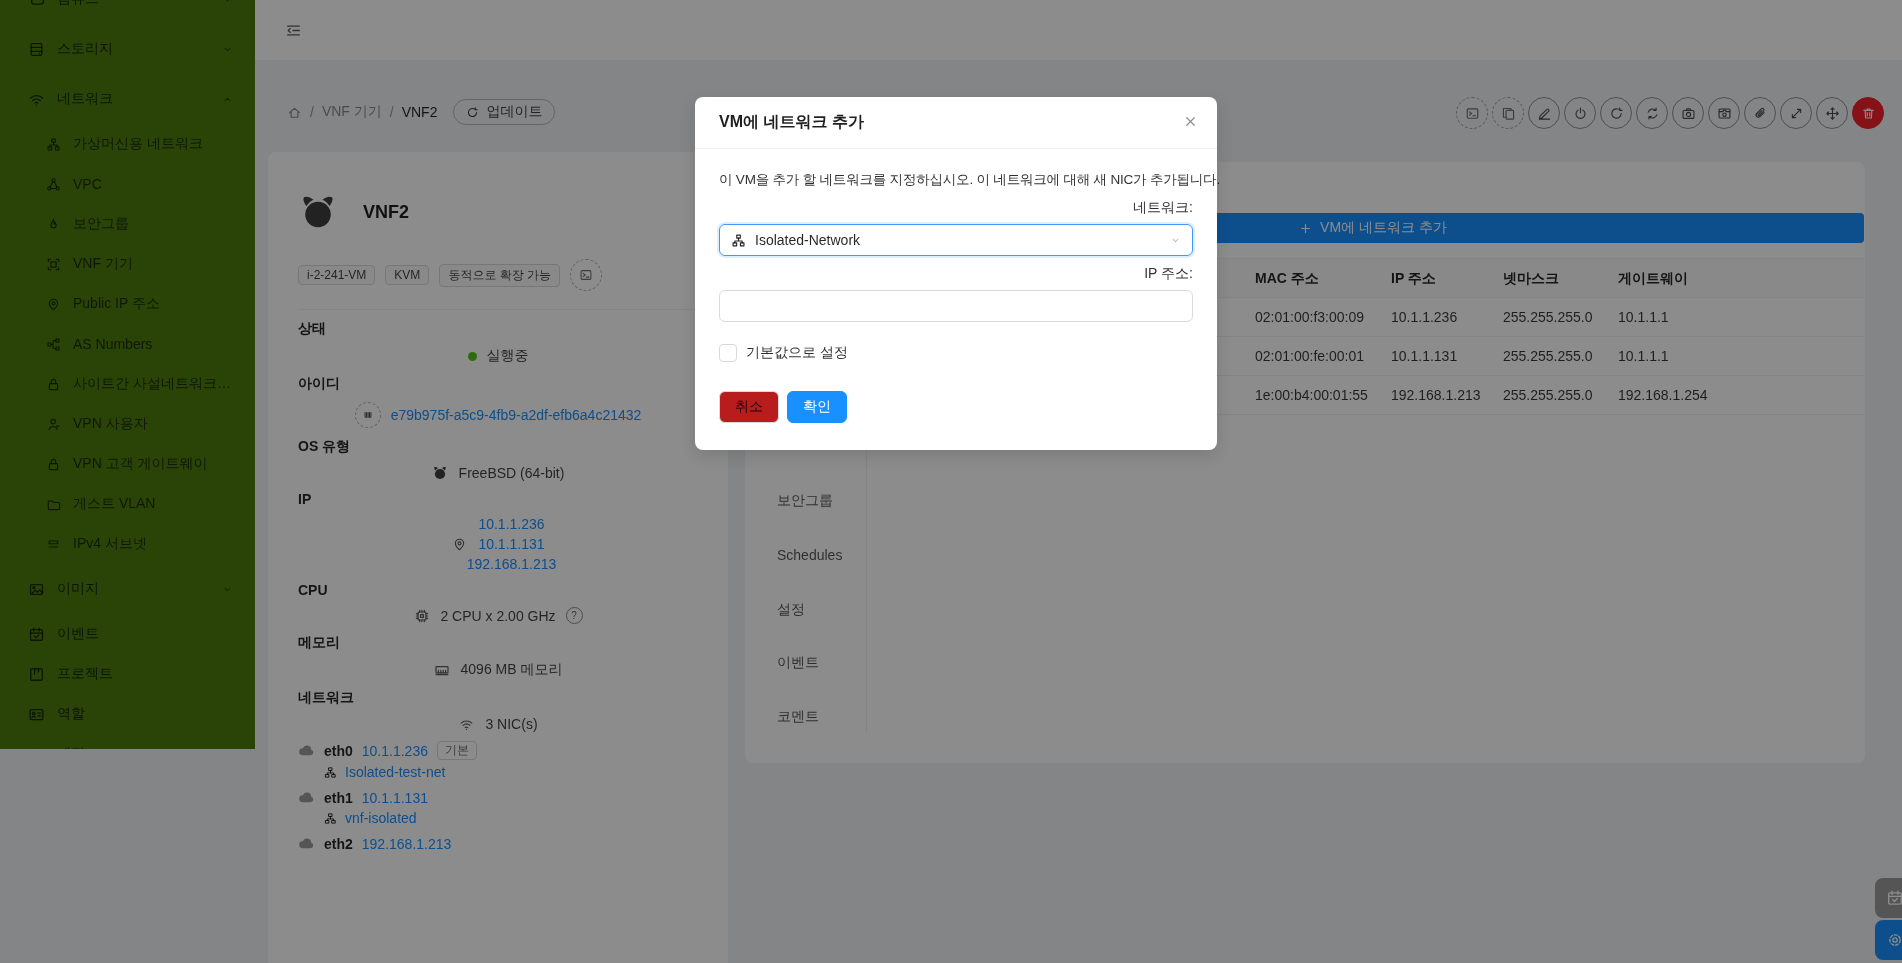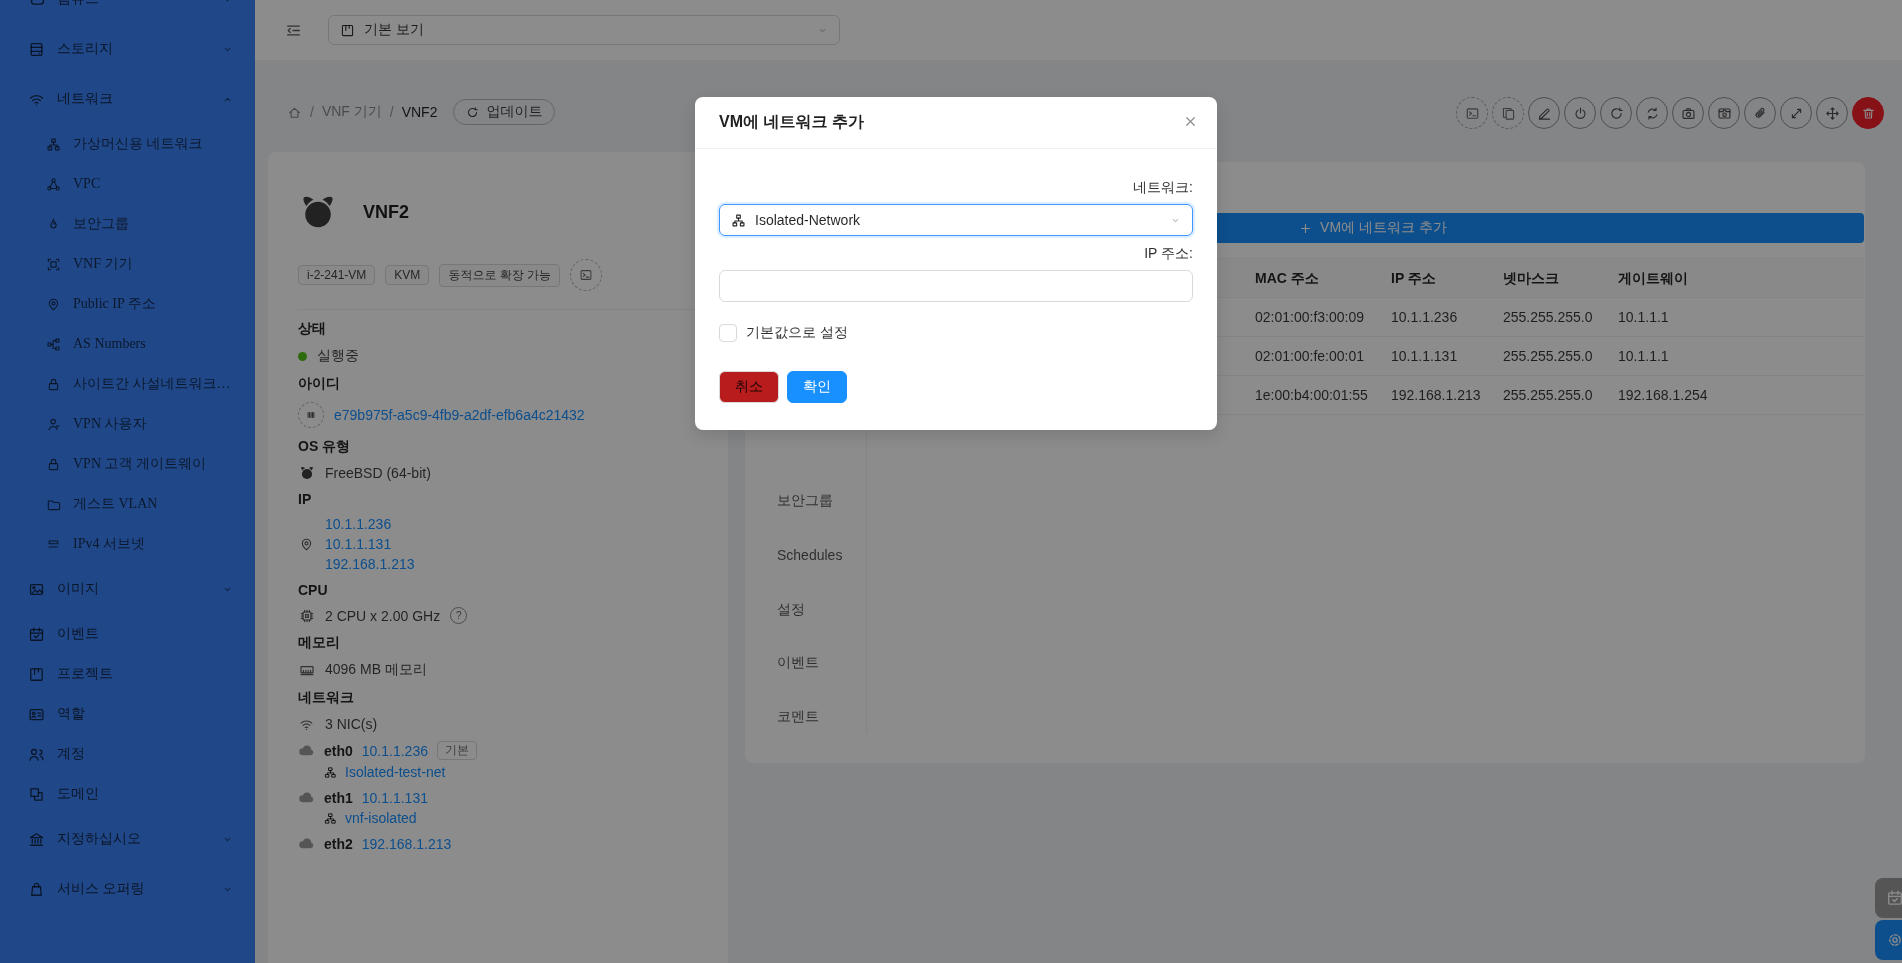--- a/index.html
+++ b/index.html
@@ -2,21 +2,21 @@
 <html><head>
 <meta charset="utf-8">
 <style>
   html,body{margin:0;padding:0;}
   body{width:1902px;height:963px;position:relative;overflow:hidden;background:#f0f2f5;
        font-family:"Liberation Sans","DejaVu Sans",sans-serif;font-size:14px;color:rgba(0,0,0,.85);}
   svg{display:block;flex:none;}
   .lnk{color:#1890ff;text-decoration:none;cursor:pointer;}
 
   
-  #sidebar{position:absolute;left:0;top:0;width:255px;height:963px;background:#3b82f6;z-index:1;overflow:hidden;font-family:Liberation Serif, serif;}
+  #sidebar{position:absolute;left:0;top:0;width:255px;height:749px;background:#4d7c0f;z-index:1;overflow:hidden;}
   #side-list{position:absolute;top:-26px;left:0;right:0;}
   .side-item{display:flex;align-items:center;padding:0 22px 0 28px;color:rgba(0,0,0,.7);cursor:pointer;}
   .side-item.group{height:50px;}
   .side-item.item{height:40px;}
   .side-item.child{height:40px;padding-left:46px;color:rgba(0,0,0,.66);}
   .side-item .lbl{margin-left:12px;white-space:nowrap;overflow:hidden;text-overflow:ellipsis;}
   .side-item .chev{margin-left:auto;color:rgba(0,0,0,.5);}
 
   
   #header{position:absolute;left:255px;right:0;top:0;height:60px;background:#fff;display:flex;align-items:center;padding:0 26px 0 30px;box-sizing:border-box;}
@@ -45,21 +45,21 @@
   
   #left-card{position:absolute;left:268px;top:152px;width:460px;height:820px;background:#fff;border-radius:8px;box-sizing:border-box;padding:40px 30px 0;z-index:1;}
   .vm-head{display:flex;align-items:center;gap:25px;}
   .vm-title{font-size:18px;font-weight:700;color:rgba(0,0,0,.88);}
   .tags-row{display:flex;align-items:center;gap:10px;margin-top:27px;}
   .tag{border:1px solid #d9d9d9;background:rgba(0,0,0,.02);border-radius:4px;font-size:12px;padding:2px 8px;color:rgba(0,0,0,.75);}
   .dashed-circle{width:30px;height:30px;border:1px dashed #b5b5b5;border-radius:50%;display:flex;align-items:center;justify-content:center;color:#6e6e6e;cursor:pointer;}
   #left-card hr{border:none;border-top:1px solid #f0f0f0;margin:18px 0 0;}
   .sec{margin-top:10px;}
   .sec-label{font-weight:700;color:rgba(0,0,0,.85);}
-  .val-row{display:flex;align-items:center;gap:10px;margin-top:9px;color:rgba(0,0,0,.75);}
+  .val-row{display:flex;align-items:center;gap:10px;margin-top:9px;color:rgba(0,0,0,.75);justify-content:center;}
   .ico-slot{width:17px;display:flex;justify-content:center;color:#595959;}
   .dot{width:9px;height:9px;border-radius:50%;background:#52c41a;}
   .help{width:15px;height:15px;border:1px solid #8c8c8c;border-radius:50%;font-size:10px;display:inline-flex;align-items:center;justify-content:center;color:#666;}
   .barcode-wrap{width:24px;height:24px;border:1px dashed #b5b5b5;border-radius:50%;display:flex;align-items:center;justify-content:center;color:#444;}
   .nic{margin-top:9px;}
   .nic-l1{display:flex;align-items:center;gap:9px;}
   .nic-l1 b{color:rgba(0,0,0,.85);text-align:center;}
   .nic-l2{display:flex;align-items:center;gap:8px;margin:4px 0 0 26px;}
   .mini-tag{border:1px solid #d9d9d9;border-radius:4px;font-size:12px;padding:0 7px;color:rgba(0,0,0,.6);}
 
@@ -293,34 +293,20 @@
       </div>
     </div>
 </aside>
 
 <header id="header">
   <span id="collapse-btn">
       <svg width="17" height="17" viewBox="0 0 16 16" fill="none" stroke="currentColor" stroke-width="1.2" stroke-linecap="round" stroke-linejoin="round">
         <path d="M2.5 3.8h11M7.5 8h6M2.5 12.2h11M5 6.2 3 8l2 1.8"></path>
       </svg>
     </span>
-  <div class="view-select">
-    <span class="vs-ico">
-        <svg width="15" height="15" viewBox="0 0 16 16" fill="none" stroke="currentColor" stroke-width="1.2" stroke-linecap="round" stroke-linejoin="round">
-          <rect x="2.6" y="2.6" width="10.8" height="10.8" rx="1"></rect>
-          <path d="M6.2 2.6v5.2M9.8 2.6v3"></path>
-        </svg>
-      </span>
-    <span>기본 보기</span>
-    <span class="chev">
-        <svg width="11" height="11" viewBox="0 0 16 16" fill="none" stroke="currentColor" stroke-width="1.5" stroke-linecap="round" stroke-linejoin="round">
-          <path d="M4.6 6.4 8 9.8l3.4-3.4"></path>
-        </svg>
-      </span>
-  </div>
 </header>
 
 <nav id="breadcrumb">
     <span class="crumb">
       <svg width="15" height="15" viewBox="0 0 16 16" fill="none" stroke="currentColor" stroke-width="1.2" stroke-linecap="round" stroke-linejoin="round">
         <path d="M2.8 8.2 8 3.6l5.2 4.6M4.4 7.2V13h7.2V7.2"></path>
       </svg>
     </span>
     <span class="sep">/</span>
     <span class="crumb">VNF 기기</span>
@@ -640,20 +626,21 @@
 <div id="modal">
   <div class="m-head">
     <span class="m-title">VM에 네트워크 추가</span>
     <button class="m-close">
         <svg width="15" height="15" viewBox="0 0 16 16" fill="none" stroke="currentColor" stroke-width="1.3" stroke-linecap="round" stroke-linejoin="round">
           <path d="M4 4l8 8M12 4l-8 8"></path>
         </svg>
       </button>
   </div>
   <div class="m-body">
+    <div class="m-desc">이 VM을 추가 할 네트워크를 지정하십시오. 이 네트워크에 대해 새 NIC가 추가됩니다.</div>
     <div class="m-label">네트워크:</div>
     <div class="net-select">
       <span class="net-ico">
           <svg width="15" height="15" viewBox="0 0 16 16" fill="none" stroke="currentColor" stroke-width="1.2" stroke-linecap="round" stroke-linejoin="round">
             <rect x="6.1" y="2.3" width="3.8" height="3.2"></rect>
             <rect x="2.2" y="10.5" width="3.8" height="3.2"></rect>
             <rect x="10" y="10.5" width="3.8" height="3.2"></rect>
             <path d="M8 5.5v3M4.1 10.5V8.5h7.8v2"></path>
           </svg>
         </span>

